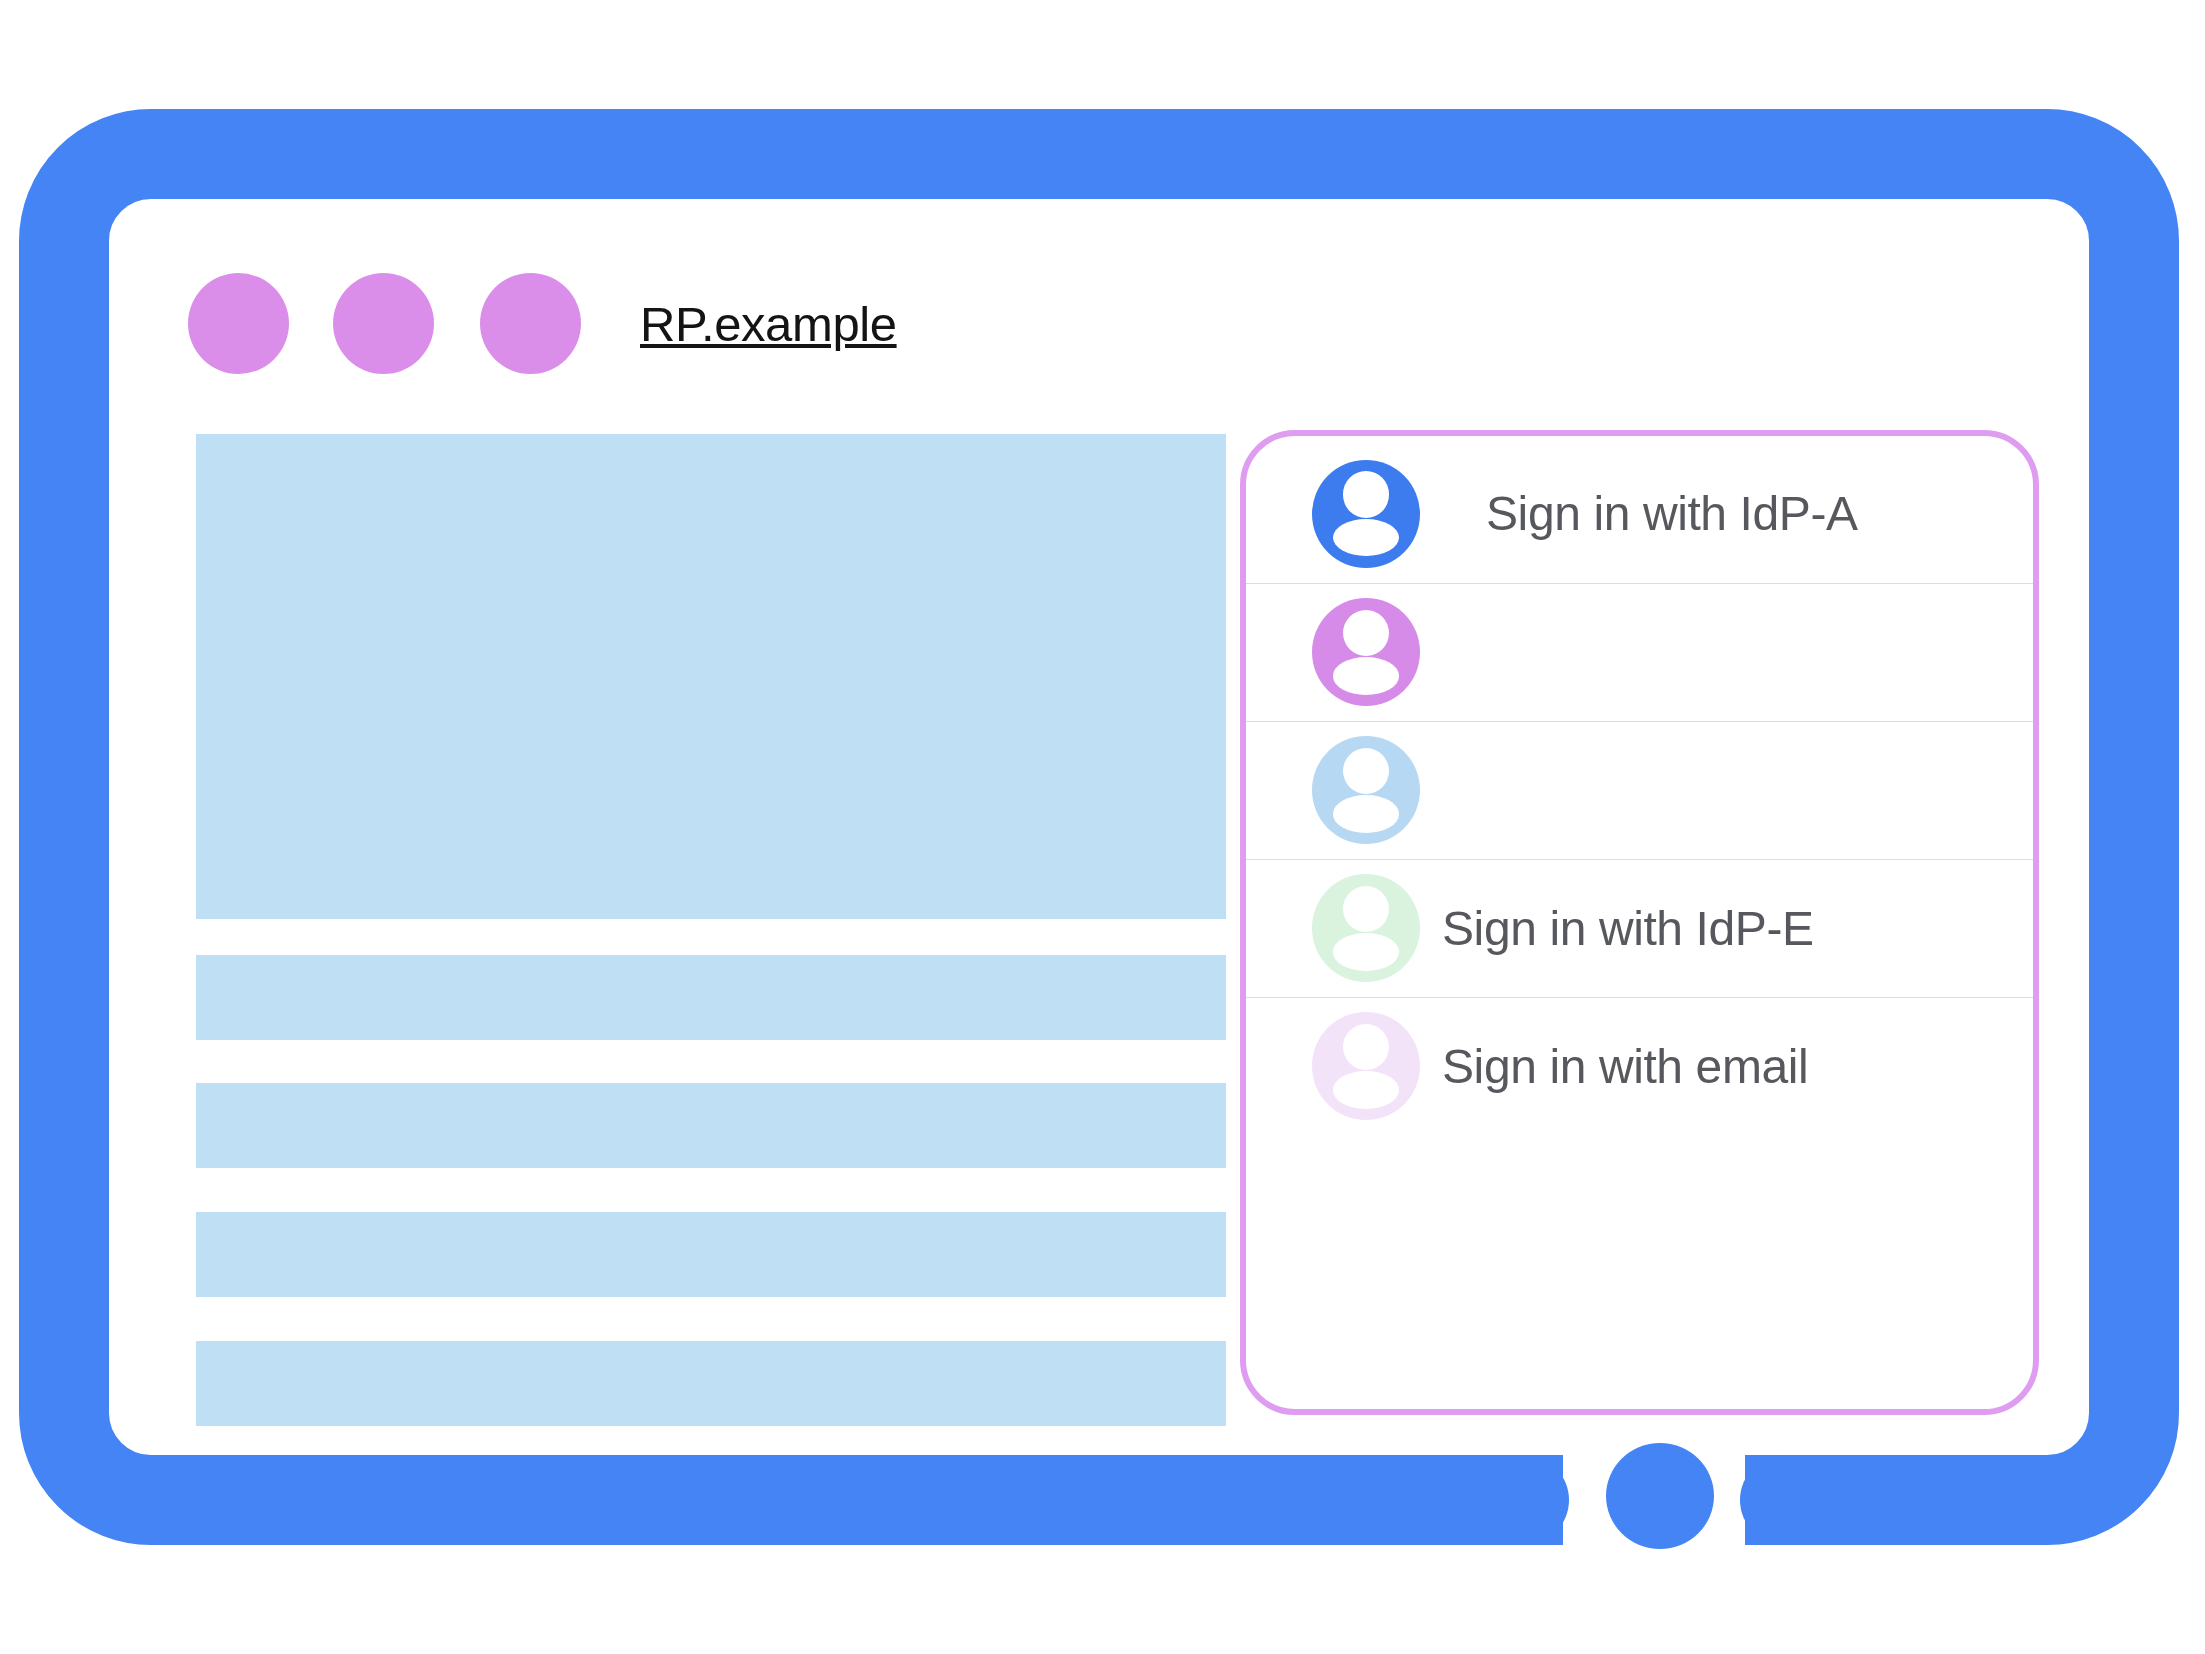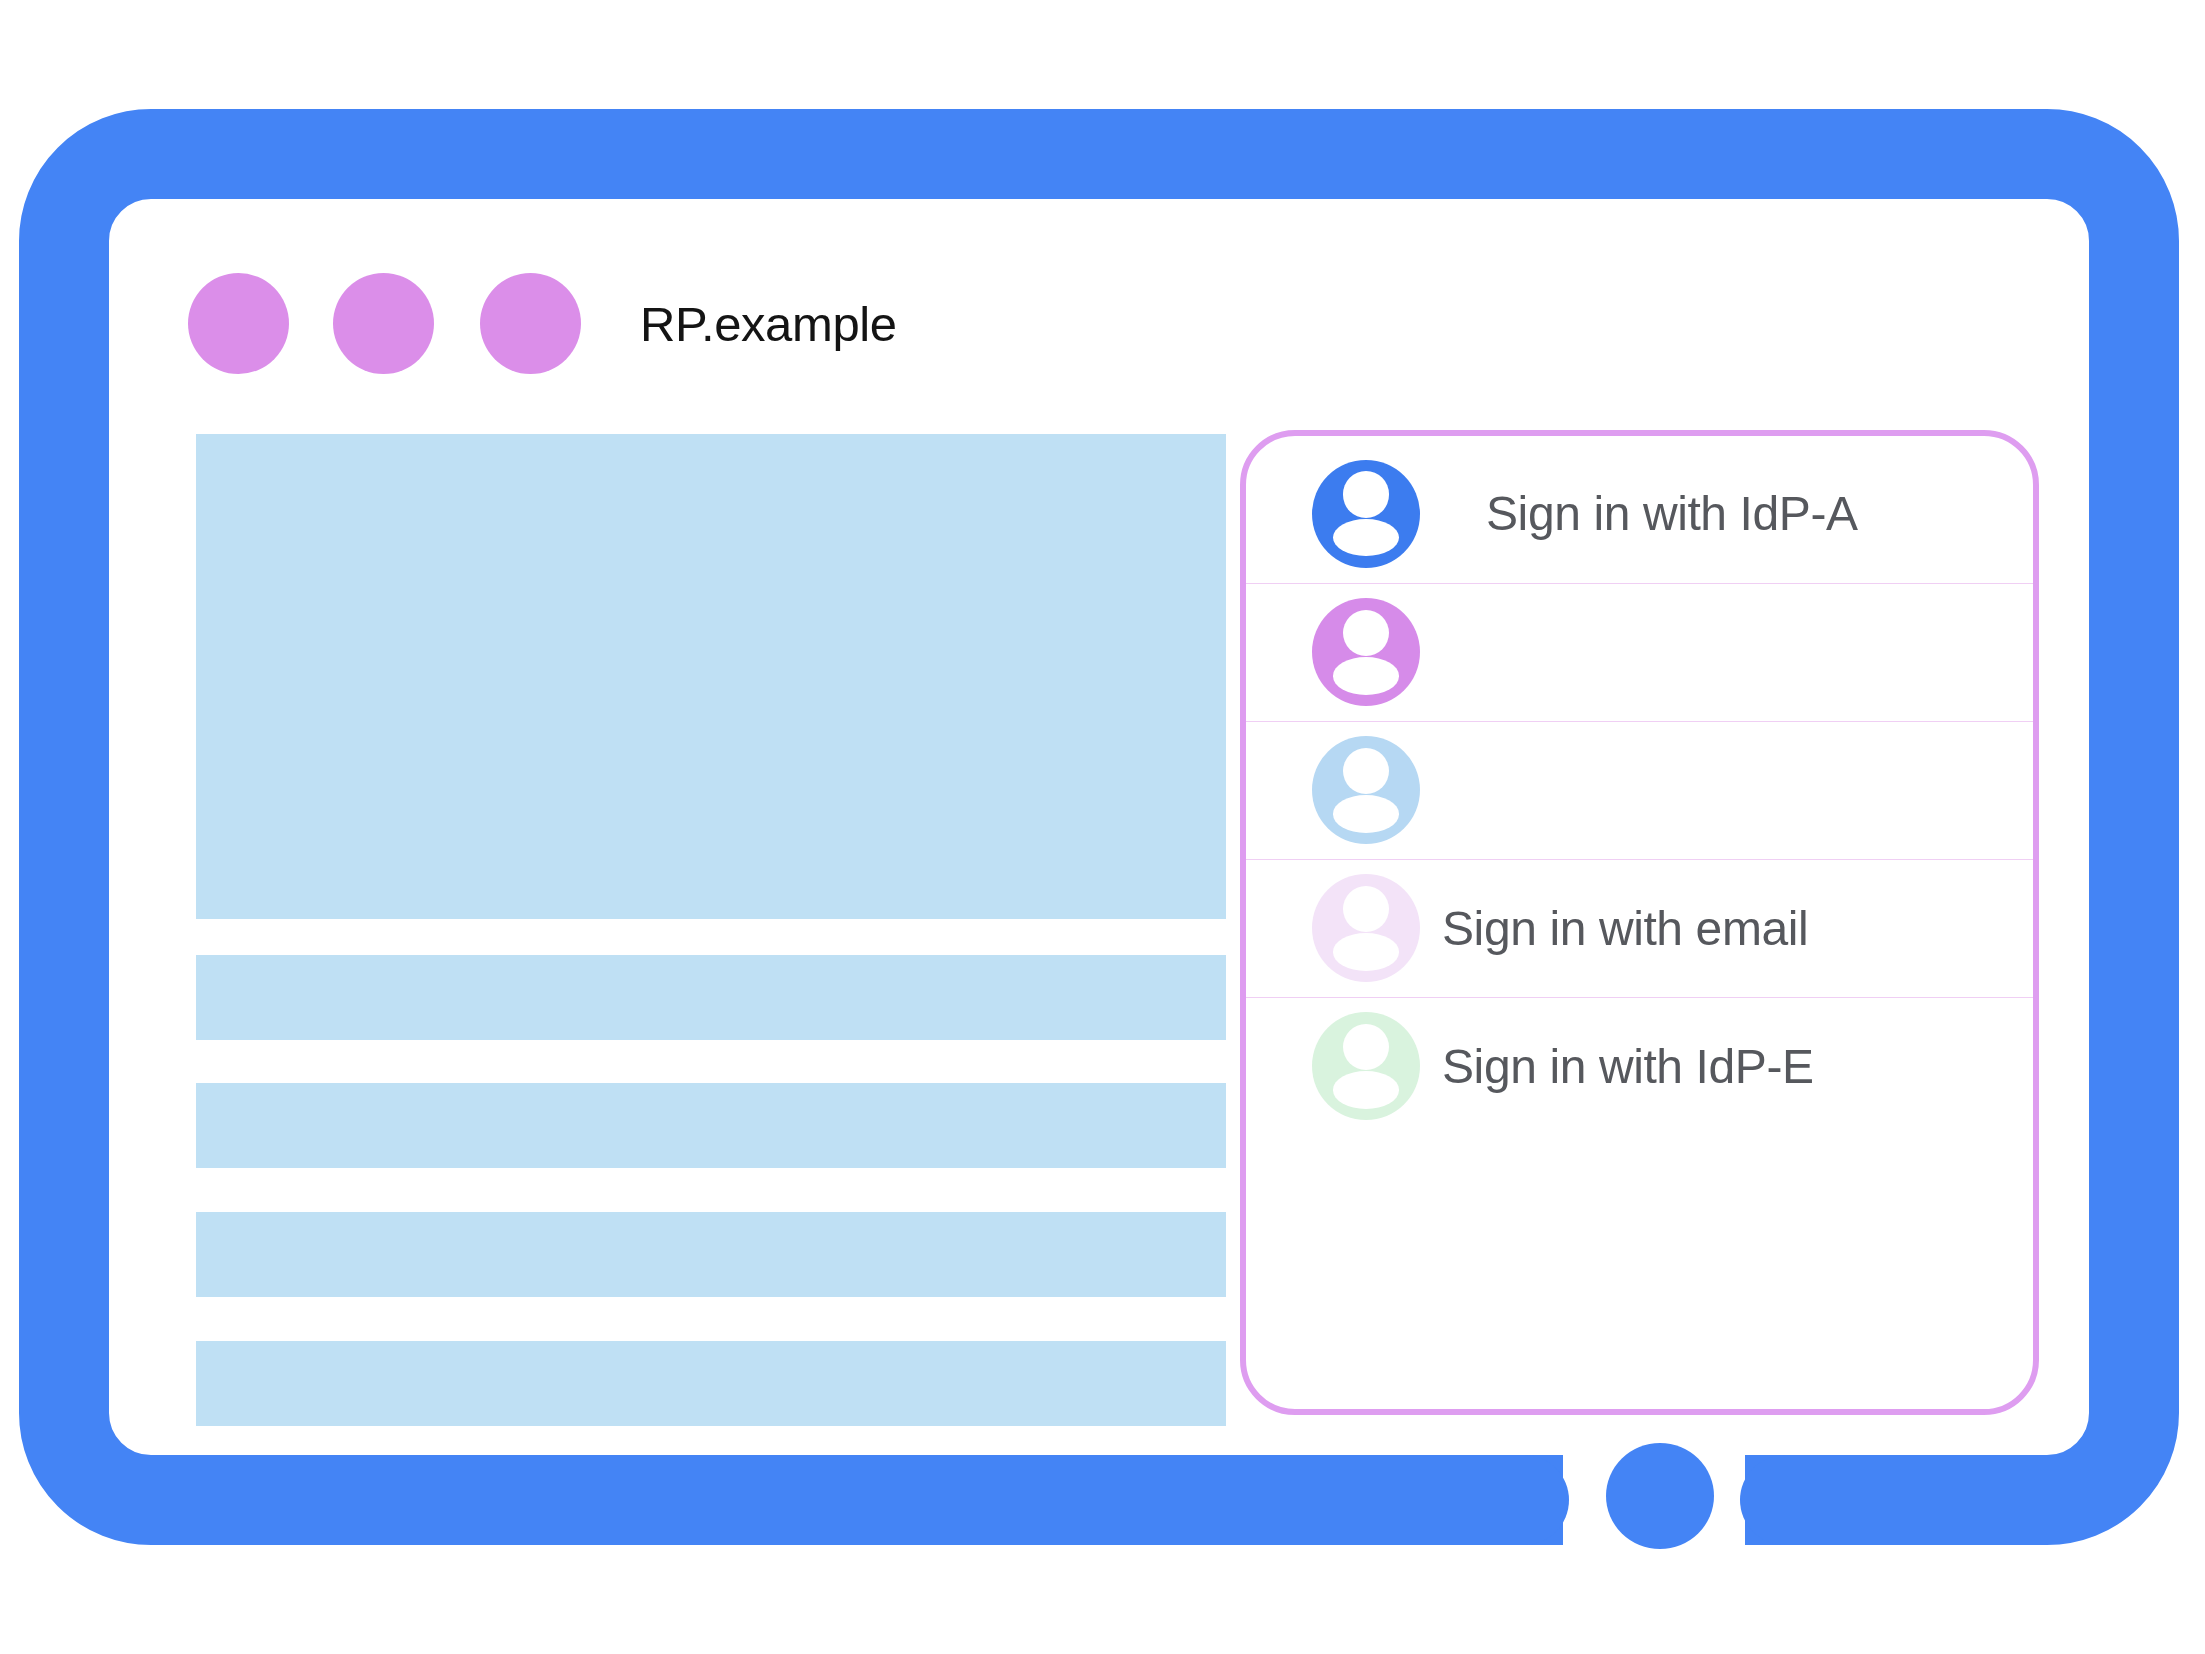--- a/index.html
+++ b/index.html
@@ -23,21 +23,21 @@
     position:absolute;left:1606px;top:1443px;width:108px;height:106px;
     border-radius:50%;background:var(--frame_blue);z-index:3;
   }
 
   
   .window-dot{position:absolute;top:273px;width:101px;height:101px;border-radius:50%;
     background:var(--window_dot);z-index:4;}
   .dot-1{left:188px;} .dot-2{left:333px;} .dot-3{left:480px;}
   .page-title{
     position:absolute;left:640px;top:273px;height:101px;display:flex;align-items:center;
-    font-size:49px;font-weight:500;letter-spacing:-0.4px;color:var(--title_text);z-index:4;
+    font-size:49px;font-weight:500;letter-spacing:-0.4px;color:var(--title_text);z-index:4;text-decoration:underline;
   }
 
   
   .hero{position:absolute;left:196px;top:434px;width:1030px;height:485px;
     background:var(--placeholder_blue);z-index:4;}
   .bar{position:absolute;left:196px;width:1030px;height:85px;
     background:var(--placeholder_blue);z-index:4;}
   .bar-1{top:955px;} .bar-2{top:1083px;} .bar-3{top:1212px;} .bar-4{top:1341px;}
 
   
@@ -99,25 +99,25 @@
 
     <div class="signin-row">
       <span class="avatar" style="background: rgb(214, 139, 233);"></span>
     </div>
 
     <div class="signin-row">
       <span class="avatar" style="background: rgb(182, 216, 243);"></span>
     </div>
 
     <div class="signin-row">
-      <span class="avatar" style="background: rgb(243, 227, 248);"></span>
-      <span class="signin-label">Sign in with email</span>
+      <span class="avatar" style="background: rgb(217, 243, 222);"></span>
+      <span class="signin-label">Sign in with IdP-E</span>
     </div>
 
     <div class="signin-row">
-      <span class="avatar" style="background: rgb(217, 243, 222);"></span>
-      <span class="signin-label">Sign in with IdP-E</span>
+      <span class="avatar" style="background: rgb(243, 227, 248);"></span>
+      <span class="signin-label">Sign in with email</span>
     </div>
 
 
   </div>
 </div>
 
 
 </body></html>

